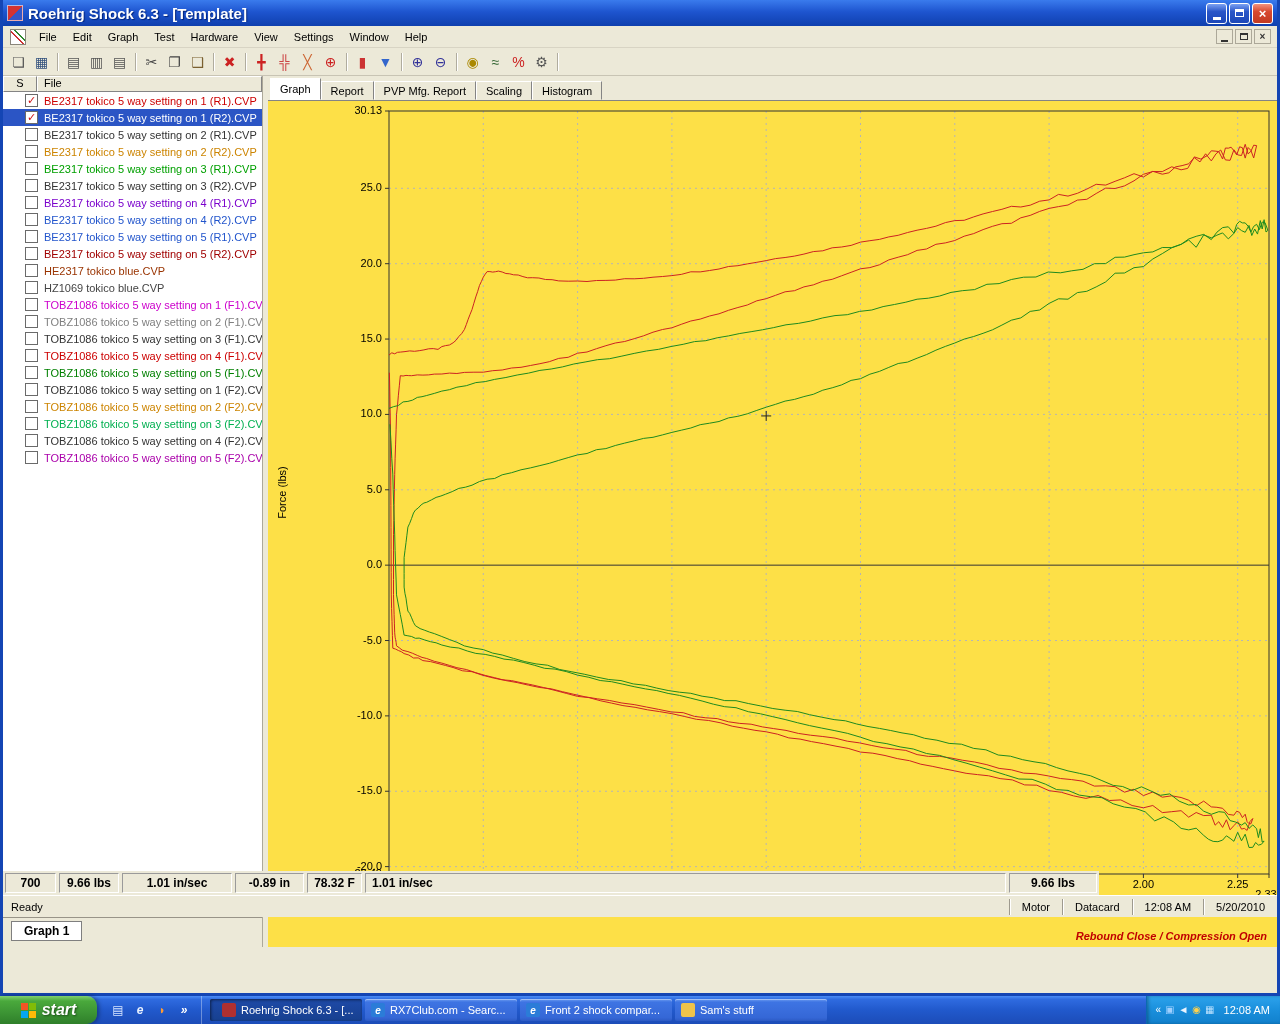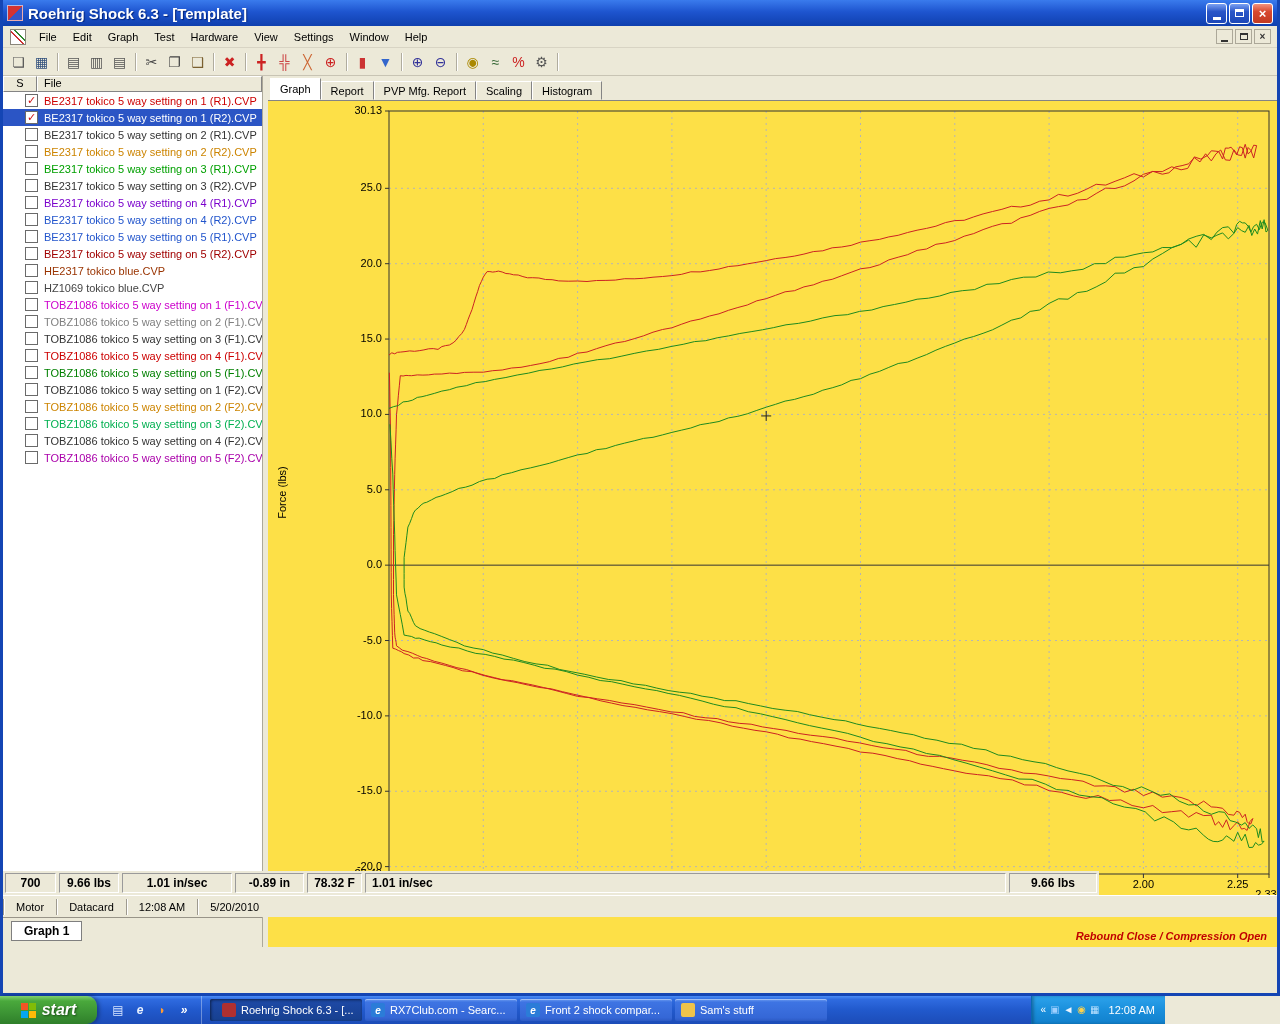--- a/index.html
+++ b/index.html
@@ -99,21 +99,21 @@
   span.scell:nth-of-type(5){ width:55px; }
   span.scell:nth-of-type(6){ flex:1; justify-content:flex-start; padding-left:6px; }
   span.scell:nth-of-type(7){ width:88px; }
   span.scell:nth-of-type(8){ width:127px; }
   .statusbar2 { position:absolute; left:0; top:895px; width:1274px; height:22px;
     background:#ece9d8; border-top:1px solid #fff; display:flex; align-items:center; }
   .ready { padding-left:8px; flex:1; }
   .s2right { display:flex; height:100%; align-items:center; }
   .s2seg { padding:2px 12px; border-left:1px solid #9e9a8e; box-shadow:inset 1px 0 0 #fff; }
   
-  .taskbar { position:absolute; left:0; top:996px; width:1165px; height:28px; display:flex;
+  .taskbar { position:absolute; left:0; top:996px; width:1280px; height:28px; display:flex;
     background:linear-gradient(180deg,#4b8cf5 0%,#2f6be0 12%,#2159cc 50%,#1c4cb8 100%); }
   .startbtn { width:97px; flex:none; display:flex; align-items:center; justify-content:center; gap:6px;
     background:linear-gradient(180deg,#7fd06f 0%,#4aa93c 18%,#3c9434 60%,#2f7f2a 100%);
     border-radius:0 10px 10px 0; color:#fff; font-weight:bold; font-style:italic; font-size:16px;
     text-shadow:1px 1px 2px #1c4d16; box-shadow:2px 0 4px rgba(0,0,0,.35); }
   .winflag { display:grid; grid-template-columns:7px 7px; grid-template-rows:7px 7px; gap:1px; }
   .winflag i { display:block; }
   .winflag i:nth-child(1){ background:#f35325; }
   .winflag i:nth-child(2){ background:#81bc06; }
   .winflag i:nth-child(3){ background:#05a6f0; }
@@ -539,20 +539,21 @@
   <span class="scell">700</span>
       <span class="scell">9.66 lbs</span>
       <span class="scell">1.01 in/sec</span>
       <span class="scell">-0.89 in</span>
       <span class="scell">78.32 F</span>
       <span class="scell">1.01 in/sec</span>
       <span class="scell">9.66 lbs</span>
     </div>
 
   <div class="statusbar2">
+    <span class="ready">Ready</span>
     <span class="s2right">
 
     <span class="s2seg">Motor</span>
         <span class="s2seg">Datacard</span>
         <span class="s2seg">12:08 AM</span>
         <span class="s2seg">5/20/2010</span>
       </span>
   </div>
 
 </div>

